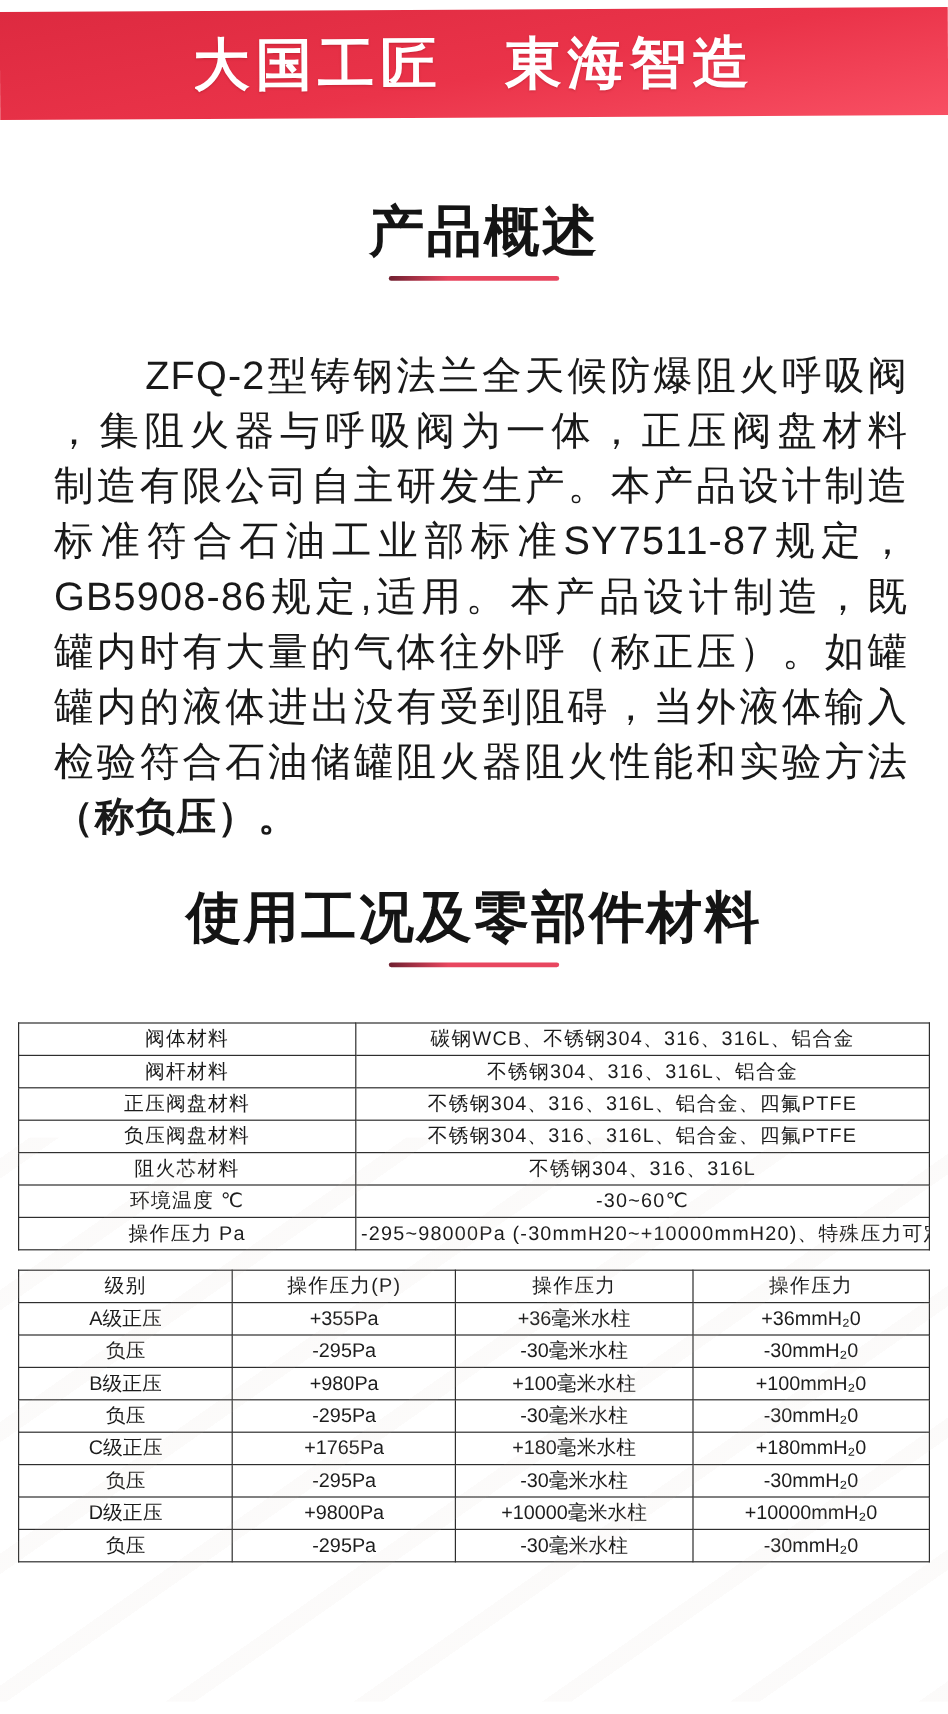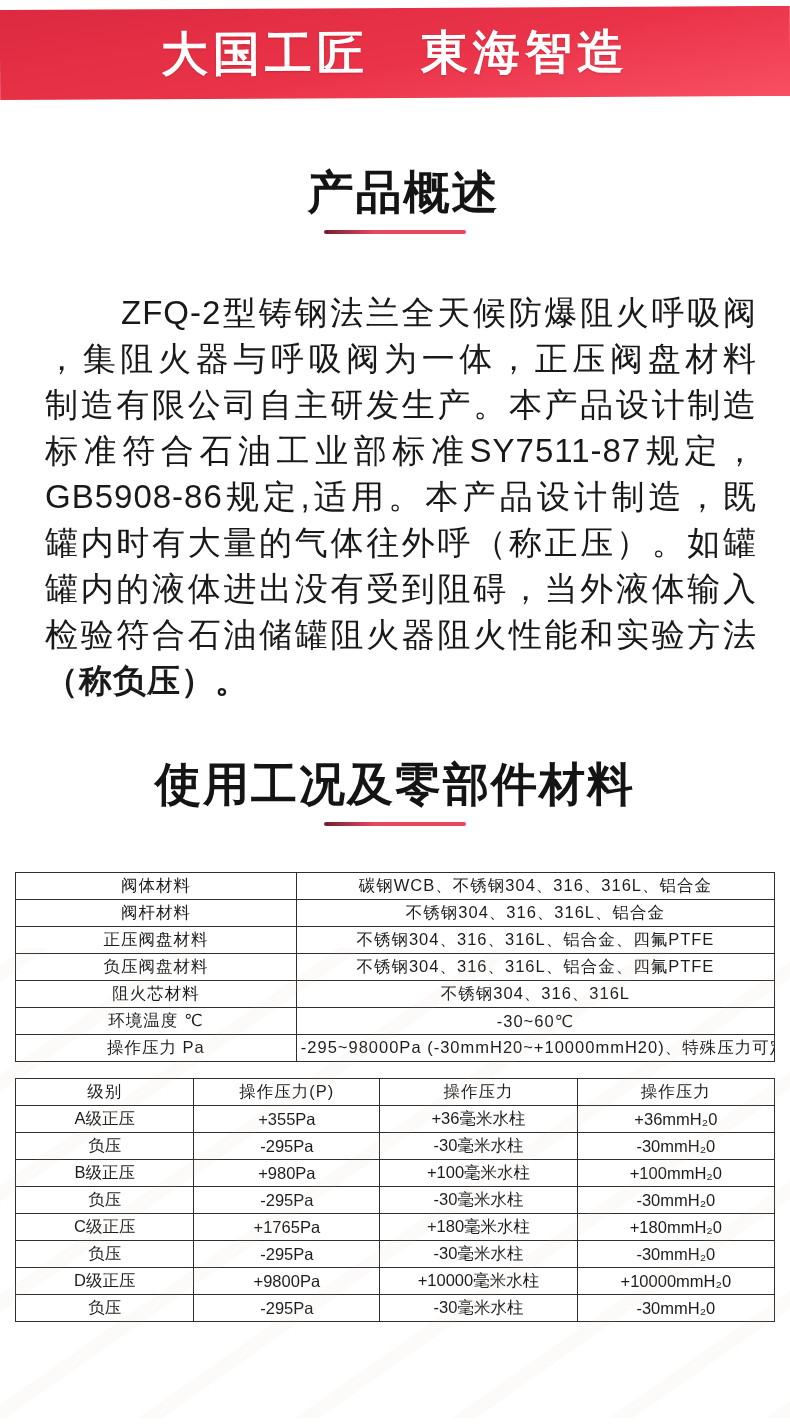--- a/index.html
+++ b/index.html
@@ -22,21 +22,21 @@
     letter-spacing: 5px; white-space: nowrap;
     text-shadow: 0 1px 2px rgba(120,0,15,0.25);
   }
 
   
   .sec-title {
     text-align: center; font-size: 46px; font-weight: 800;
     color: #141414; letter-spacing: 2px; line-height: 56px;
   }
   .sec-title.first { margin-top: 66px; padding-left: 17px; }
-  .sec-title.second { margin-top: 52px; }
+  .sec-title.second { margin-top: 32px; }
   .title-underline {
     width: 142px; height: 4px; margin: 10px auto 0; border-radius: 2px;
   }
 
   
   .para { width: 724px; margin: 56px auto 0; }
   .para-line {
     font-size: 33px; line-height: 46px; color: #191919;
     text-align: justify; text-align-last: justify;
     text-justify: inter-character;

